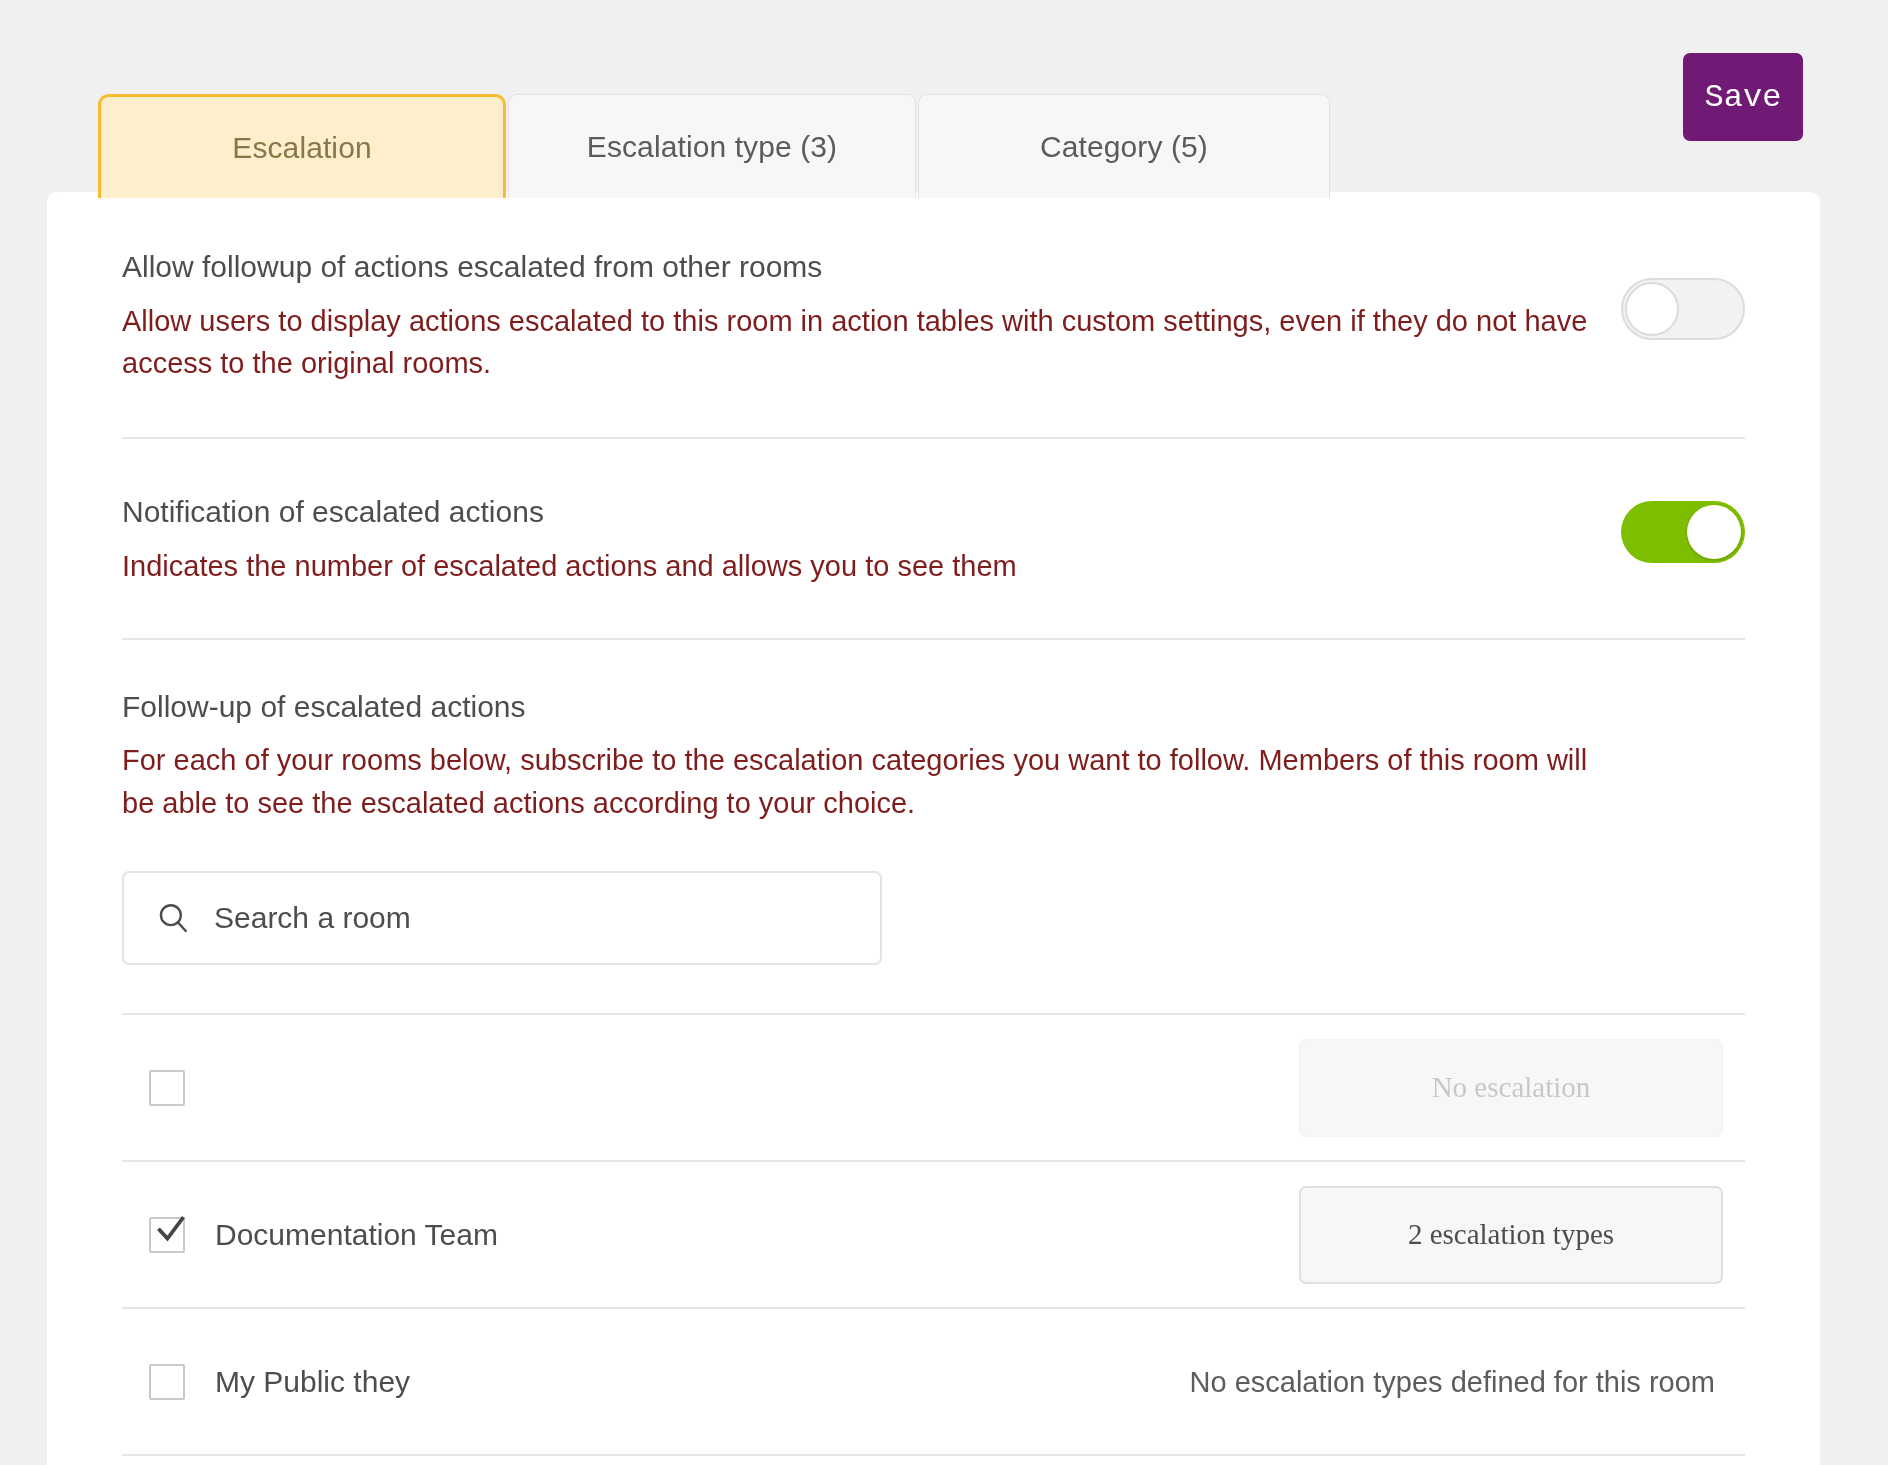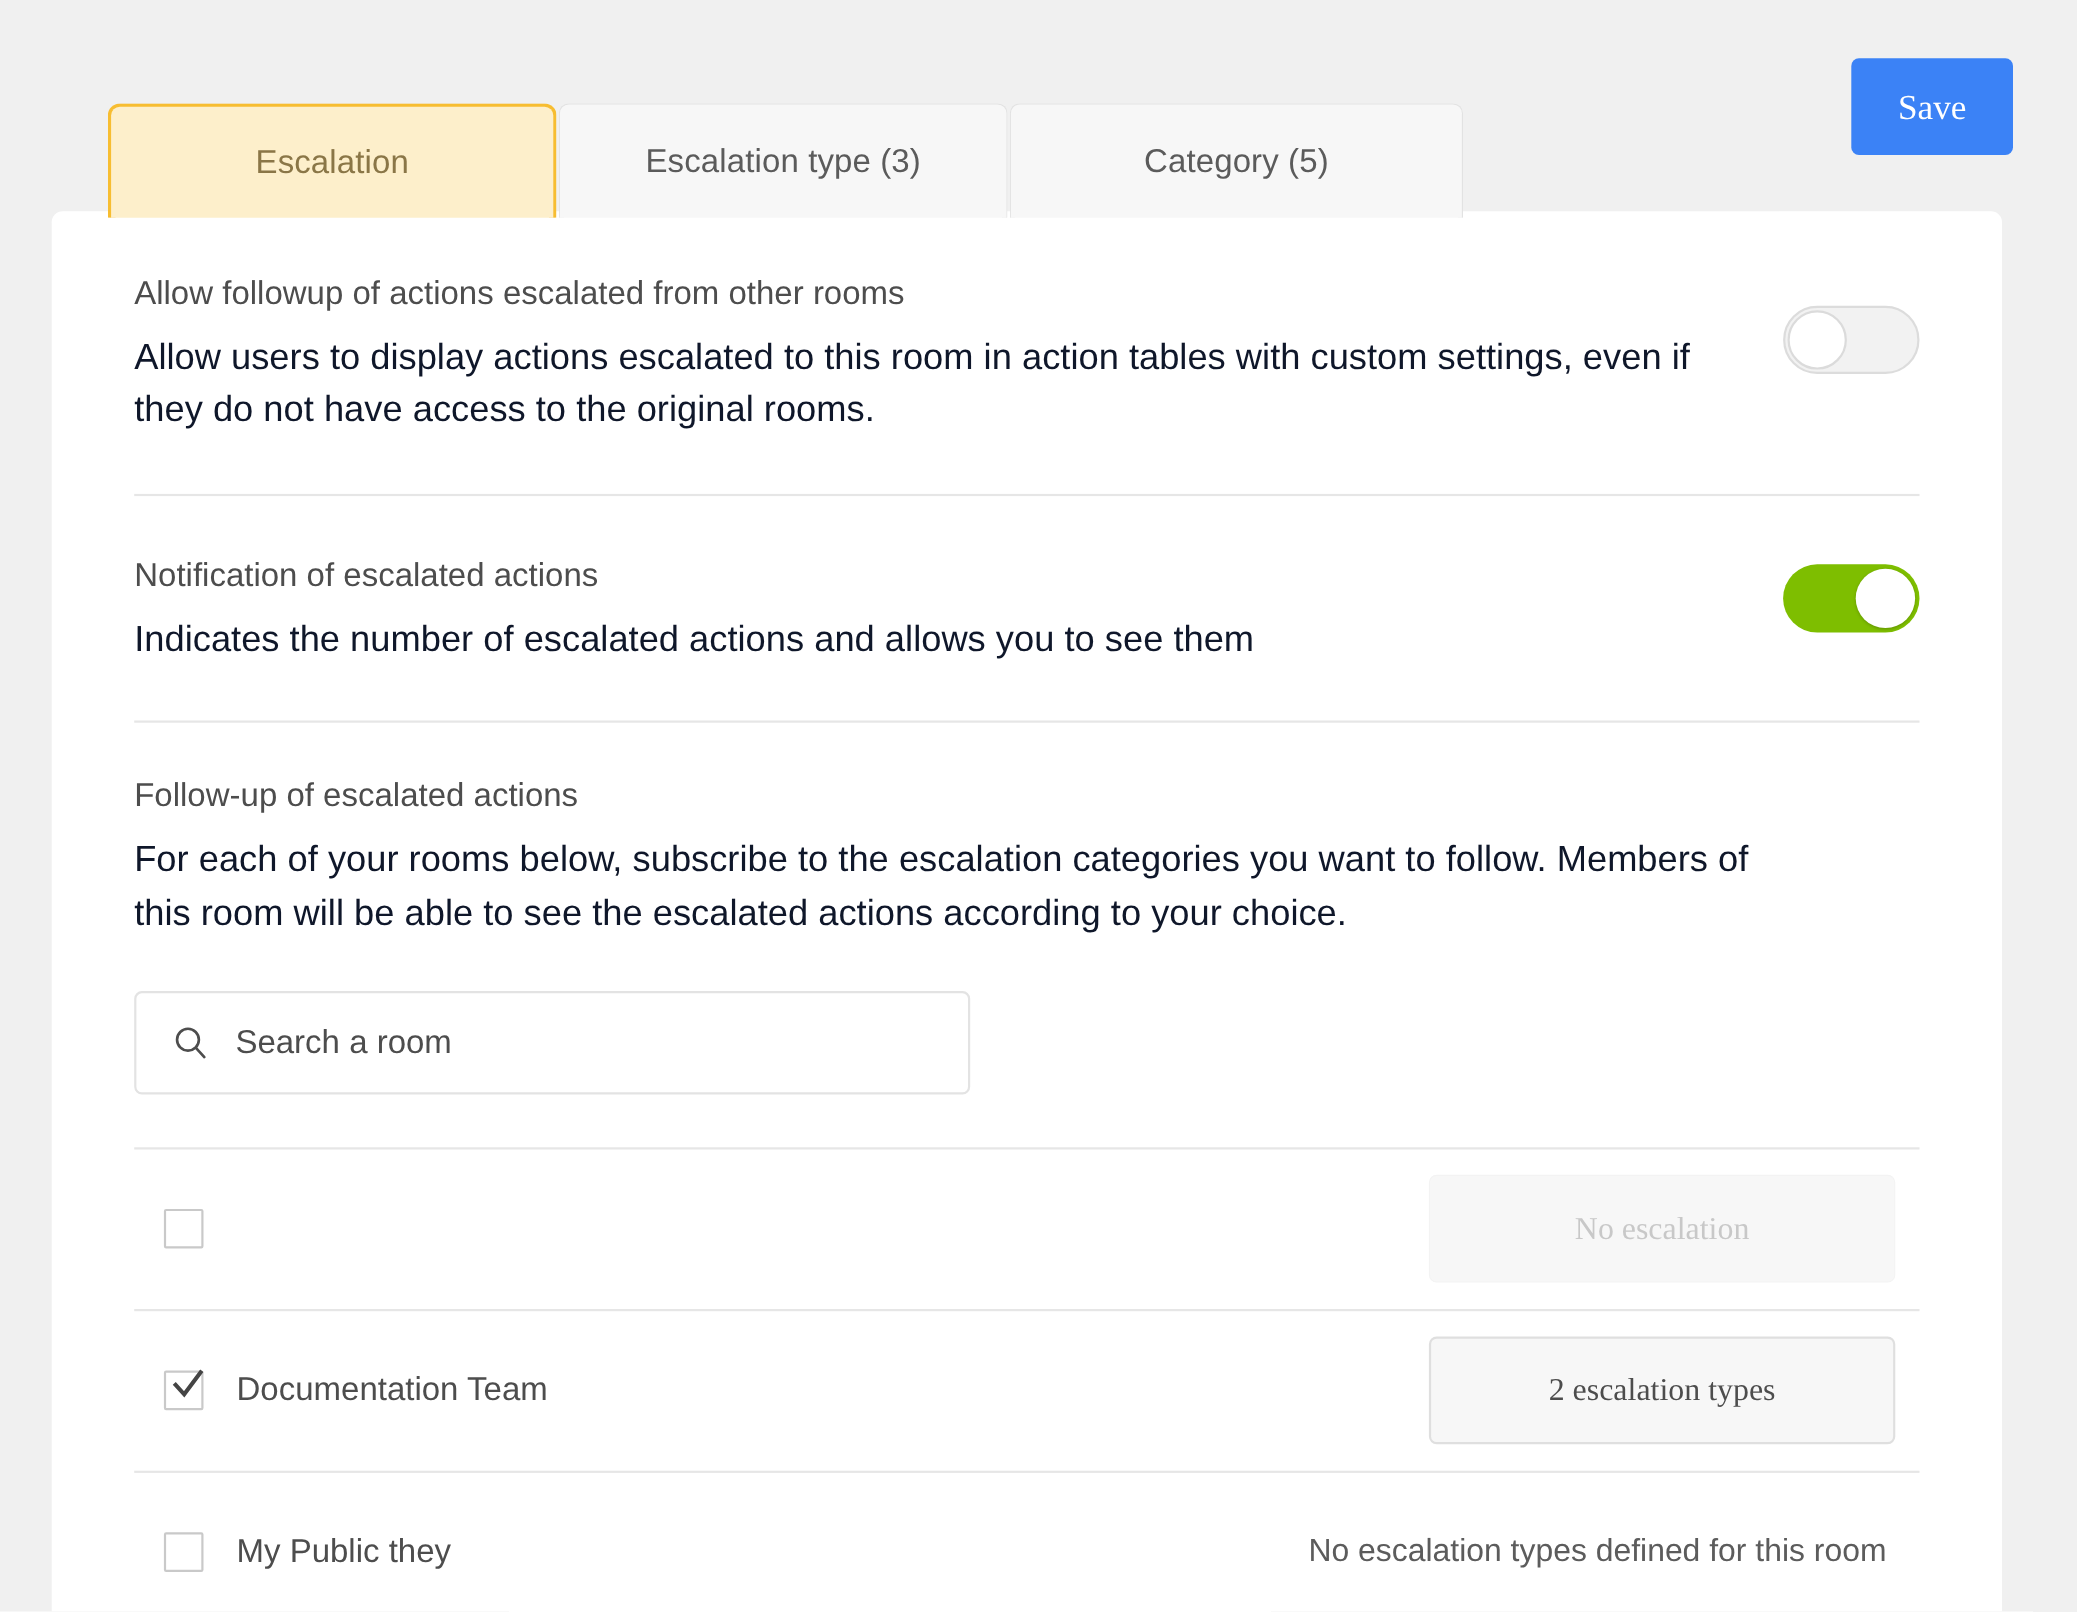--- a/index.html
+++ b/index.html
@@ -60,27 +60,27 @@
     border-radius: 11px 11px 0 0;
   }
   #tab-escalation { min-width: 408px; }
   #tab-escalation-type { min-width: 408px; }
   #tab-category { min-width: 412px; }
 
   #save-button {
     position: absolute;
     left: 1683px;
     top: 53px;
-    width: 147px;
+    width: 120px;
     height: 88px;
-    background: #3b82f6;
+    background: #701a75;
     color: #FFFFFF;
     border: none;
     border-radius: 7px;
-    font-family: Liberation Serif, serif;
+    font-family: Liberation Mono, monospace;
     font-size: 32px;
     cursor: pointer;
     display: flex;
     align-items: center;
     justify-content: center;
     padding: 0;
   }
 
   
   #card {
@@ -110,22 +110,22 @@
   .setting-texts { max-width: 1480px; }
 
   .setting-title {
     font-size: 30px;
     color: #4D4D4D;
     line-height: 1.25;
     margin: 0;
     font-weight: normal;
   }
   .setting-desc {
-    font-size: 33px;
-    color: #0f172a;
+    font-size: 29px;
+    color: #7f1d1d;
     line-height: 1.48;
     margin: 14px 0 0 0;
   }
 
   .divider {
     height: 2px;
     background: #E6E6E6;
     width: 1623px;
     margin: 0;
   }

